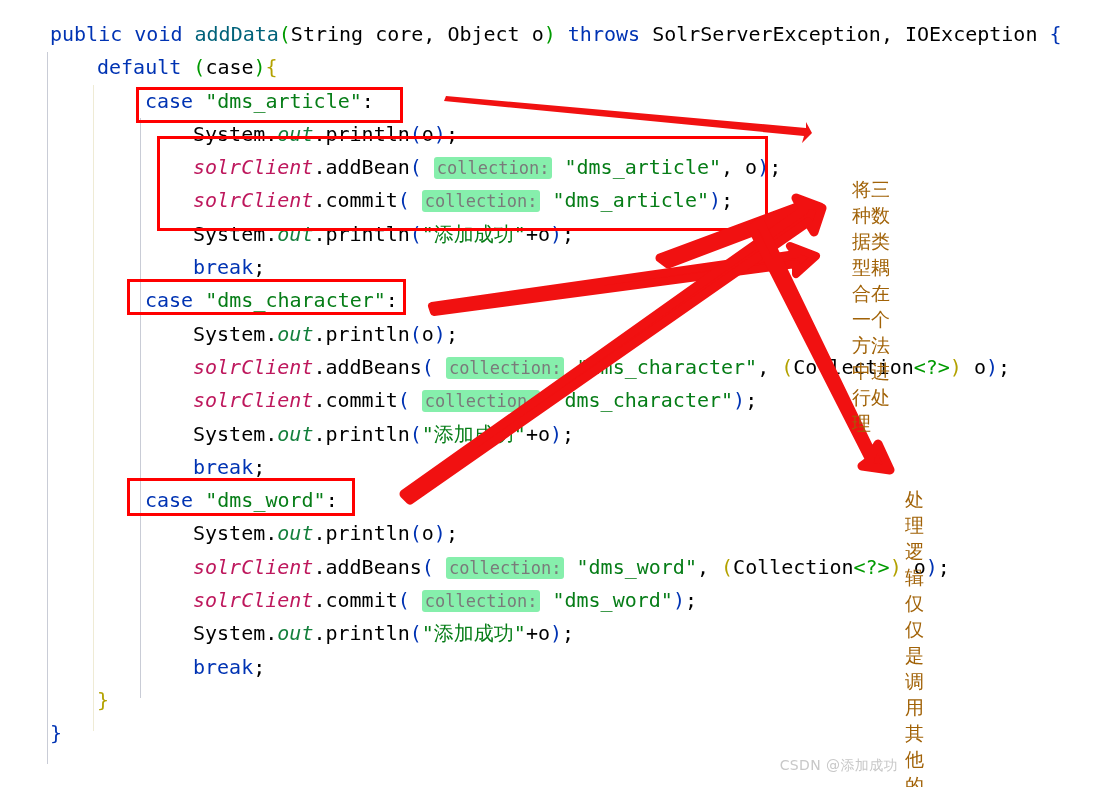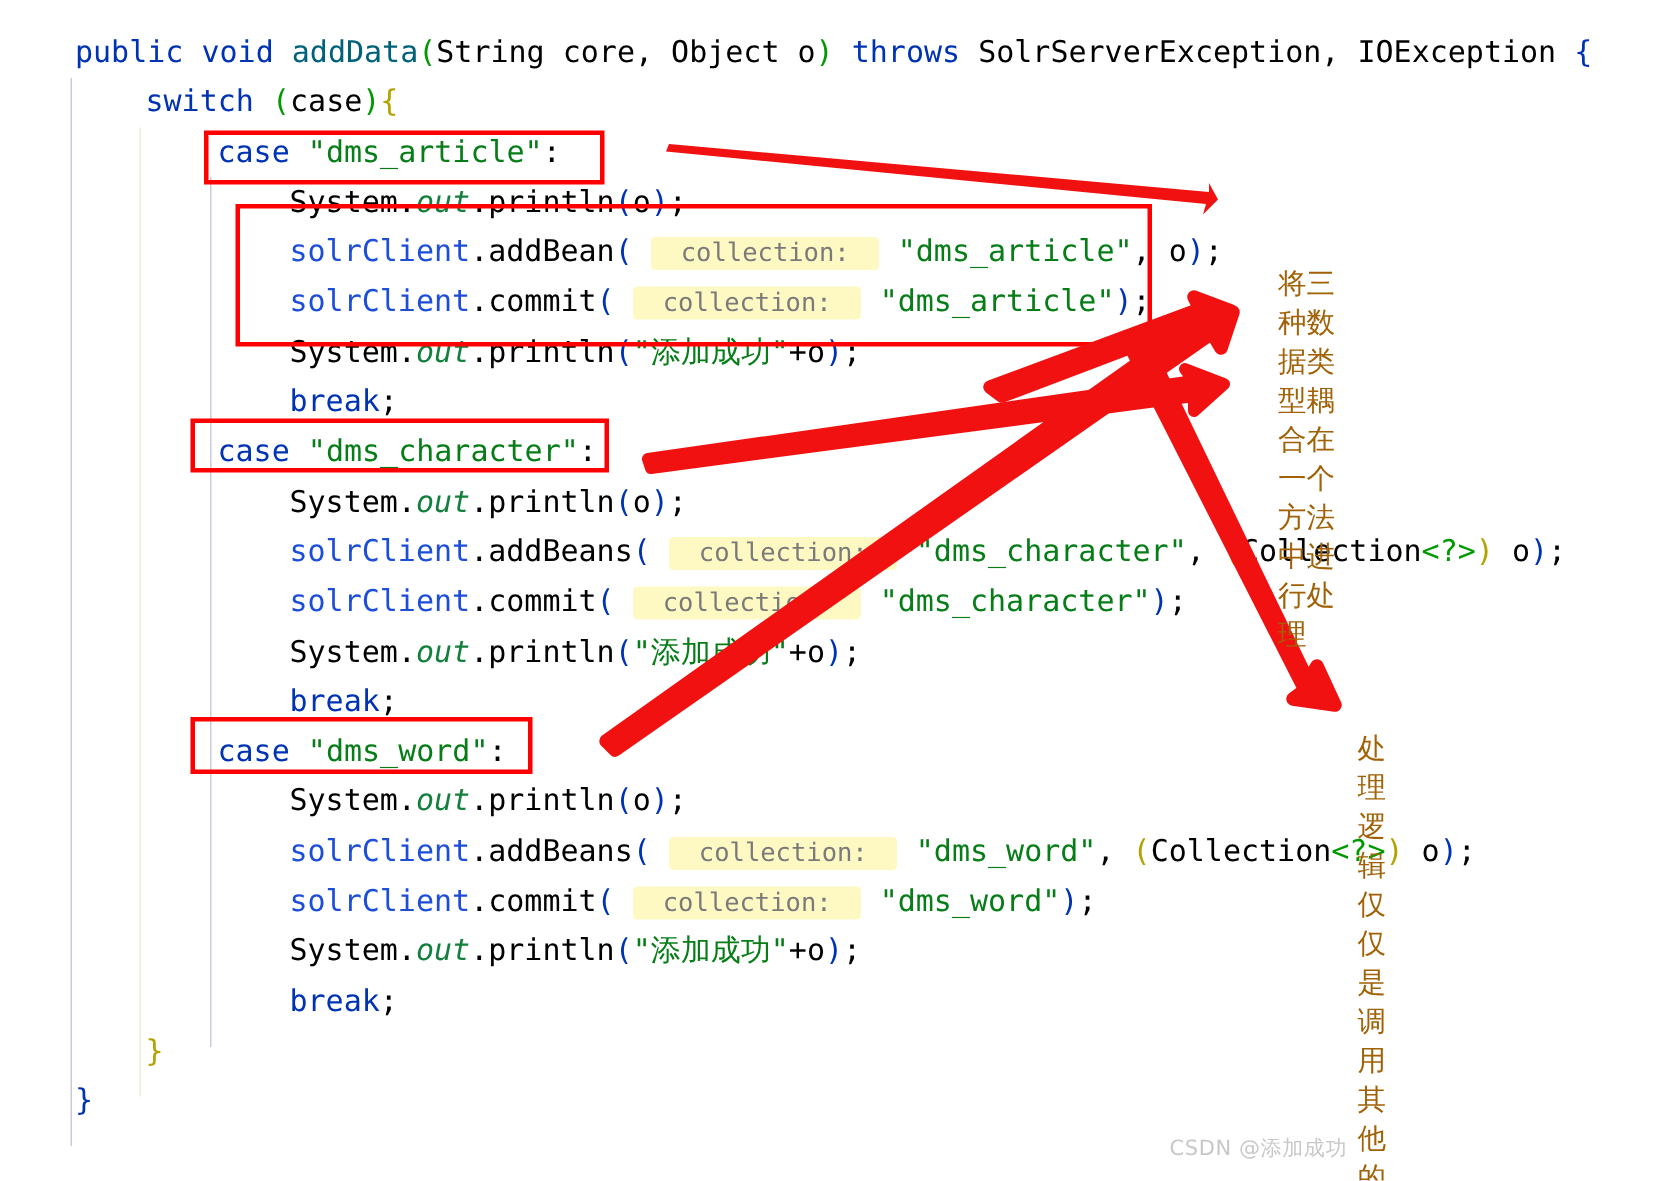--- a/index.html
+++ b/index.html
@@ -37,32 +37,32 @@
     font-family: "DejaVu Sans Mono", monospace;
     font-size: 20px;
     color: #000000;
     position: relative;
   }
   .ln-text { position: absolute; top: 0; left: 0; white-space: pre; }
 
   
   .kw   { color: #0033b3; }              
   .mth  { color: #00627a; }              
-  .fld  { color: #1d4ed8; }              
+  .fld  { color: #be185d; font-style: italic; }              
   .fld-i{ color: #15803d; font-style: italic; }
   .str  { color: #067d17; }              
   .par1 { color: #009a00; }              
   .par2 { color: #0033b3; }              
   .par3 { color: #b3a200; }
   .plain{ color: #000000; }
   .hint {
     color: #7a7a7a;
-    background: #fef9c3;
+    background: #86efac;
     border-radius: 3px;
-    padding: 1px 20px;
+    padding: 1px 3px;
     font-size: 17px;
   }
 
   
   .guide {
     position: absolute;
     width: 1px;
     background: #c9ccd6;
   }
   .guide.warm { background: #efebd5; }
@@ -109,21 +109,21 @@
 <div id="editor">
 
   <div class="guide" style="left:47px; top:52px; height:712px;"></div>
   <div class="guide warm" style="left:93px; top:85px; height:646px;"></div>
   <div class="guide" style="left:140px; top:118px; height:580px;"></div>
 
   <div class="code-area">
 
     <div class="line"><span class="ln-text" style="left:50px"><span class="kw">public</span> <span class="kw">void</span> <span class="mth">addData</span><span class="par1">(</span><span class="plain">String core, Object o</span><span class="par1">)</span> <span class="kw">throws</span> <span class="plain">SolrServerException, IOException</span> <span class="par2">{</span></span></div>
 
-    <div class="line"><span class="ln-text" style="left:97px"><span class="kw">switch</span> <span class="par1">(</span><span class="plain">case</span><span class="par1">)</span><span class="par3">{</span></span></div>
+    <div class="line"><span class="ln-text" style="left:97px"><span class="kw">default</span> <span class="par1">(</span><span class="plain">case</span><span class="par1">)</span><span class="par3">{</span></span></div>
 
     <div class="line"><span class="ln-text" style="left:145px"><span class="kw">case</span> <span class="str">"dms_article"</span><span class="plain">:</span></span></div>
 
     <div class="line"><span class="ln-text" style="left:193px"><span class="plain">System.</span><span class="fld-i">out</span><span class="plain">.println</span><span class="par2">(</span><span class="plain">o</span><span class="par2">)</span><span class="plain">;</span></span></div>
 
     <div class="line"><span class="ln-text" style="left:193px"><span class="fld">solrClient</span><span class="plain">.addBean</span><span class="par2">(</span> <span class="hint">collection:</span> <span class="str">"dms_article"</span><span class="plain">, o</span><span class="par2">)</span><span class="plain">;</span></span></div>
 
     <div class="line"><span class="ln-text" style="left:193px"><span class="fld">solrClient</span><span class="plain">.commit</span><span class="par2">(</span> <span class="hint">collection:</span> <span class="str">"dms_article"</span><span class="par2">)</span><span class="plain">;</span></span></div>
 
     <div class="line"><span class="ln-text" style="left:193px"><span class="plain">System.</span><span class="fld-i">out</span><span class="plain">.println</span><span class="par2">(</span><span class="str">"添加成功"</span><span class="plain">+o</span><span class="par2">)</span><span class="plain">;</span></span></div>

